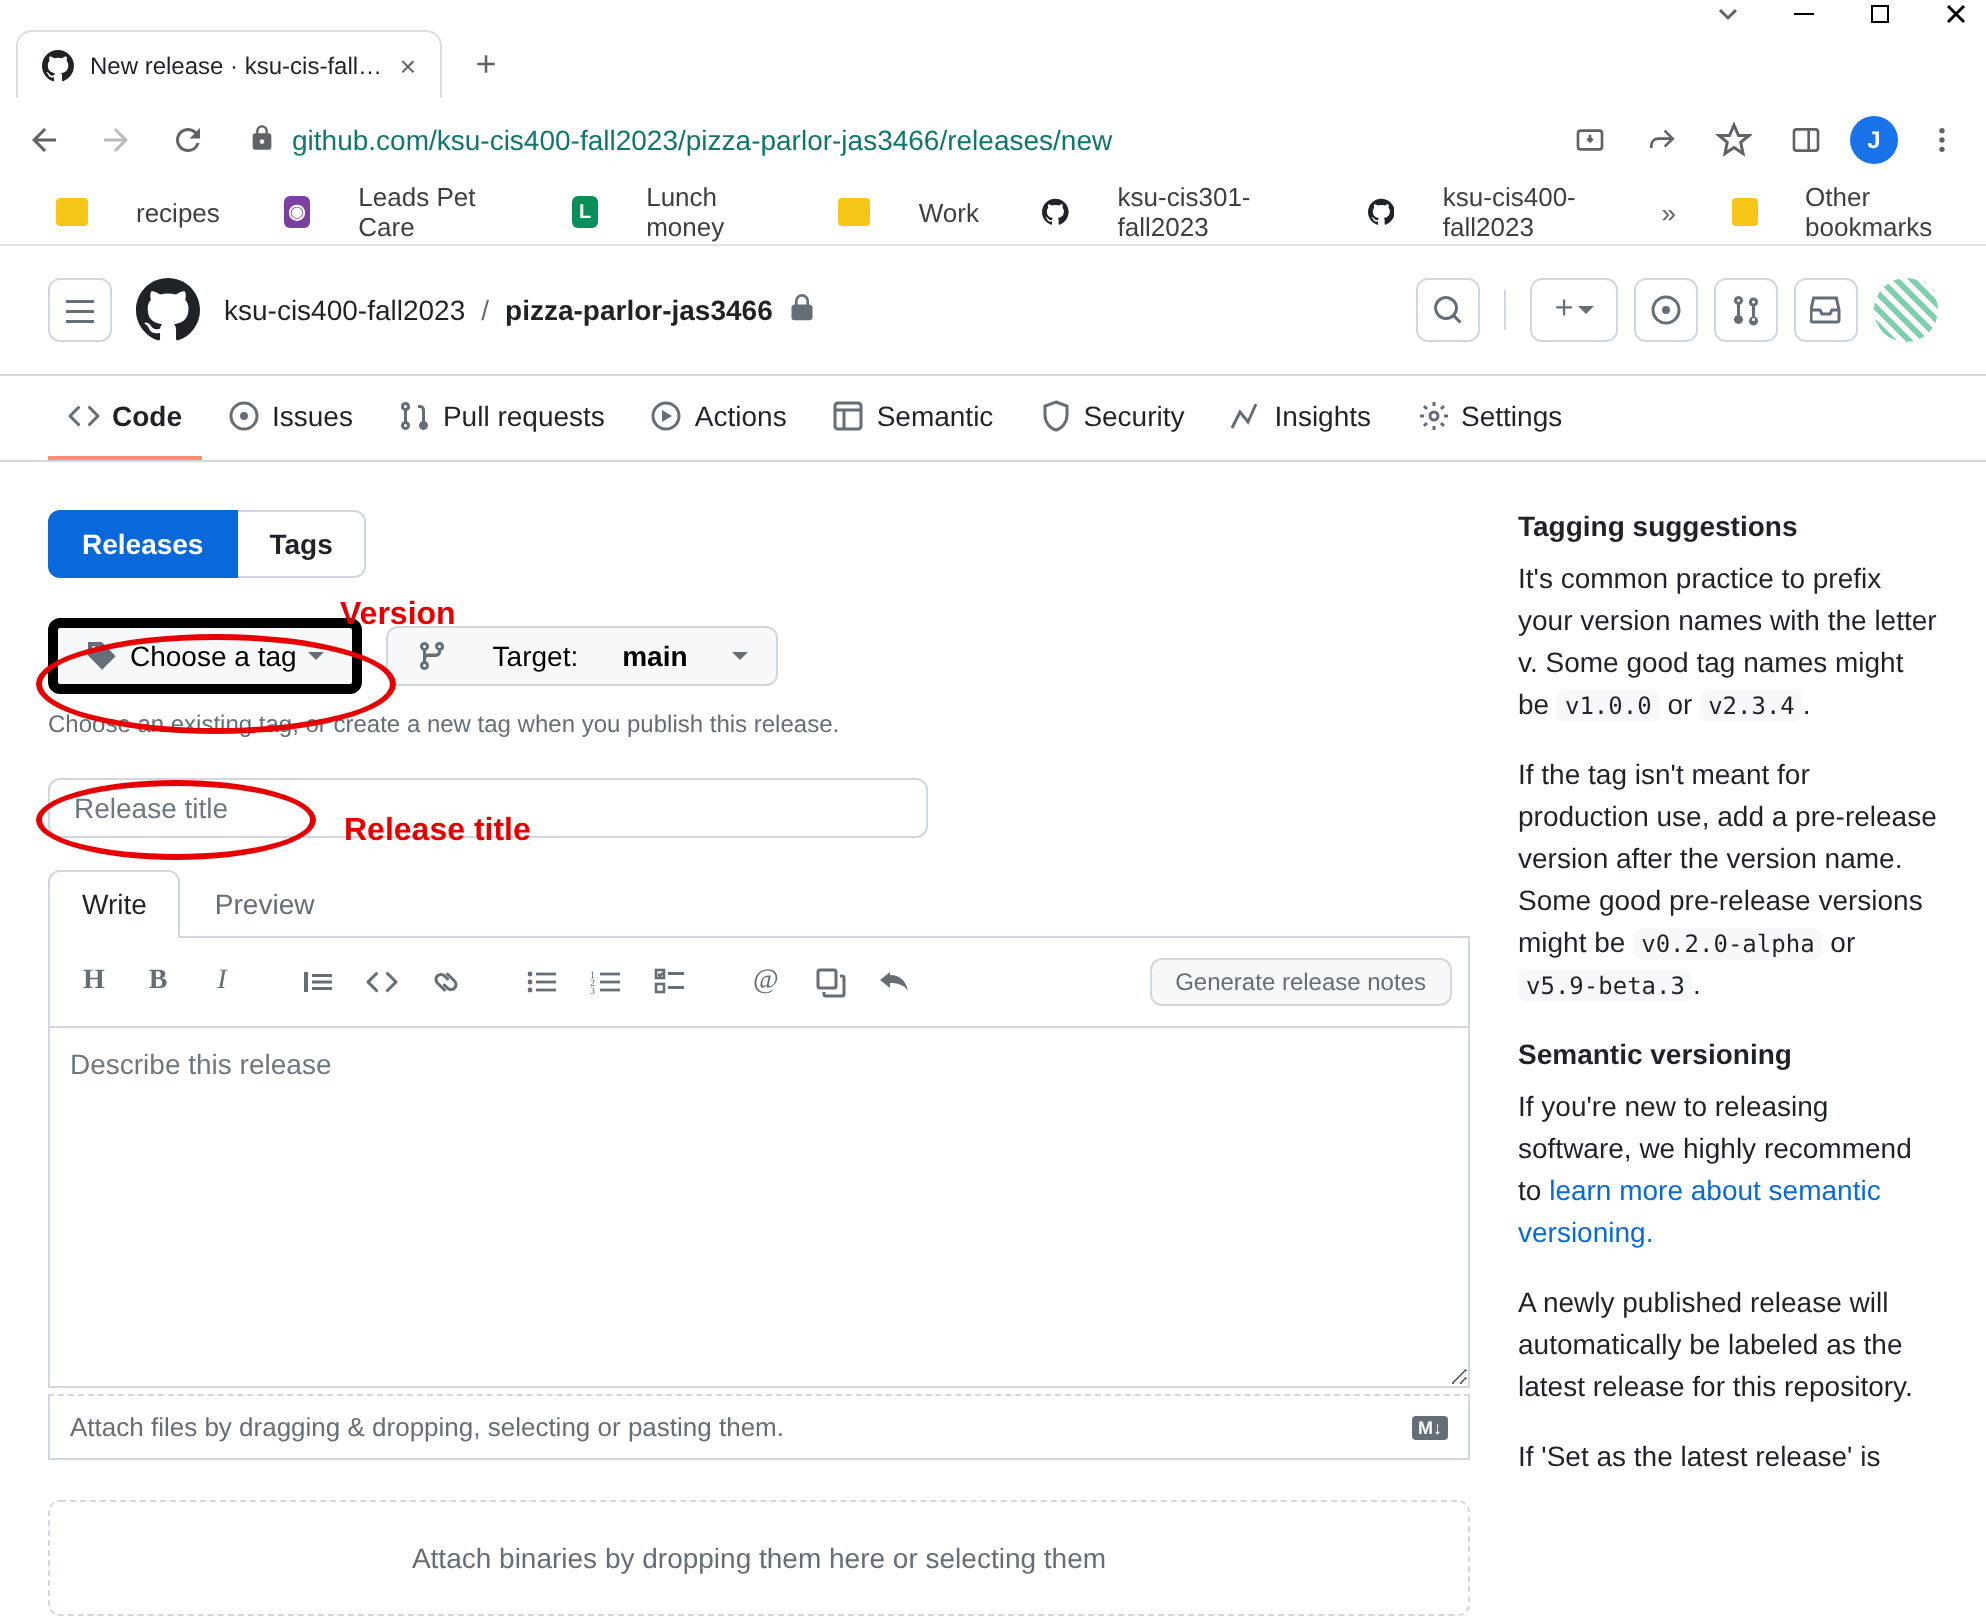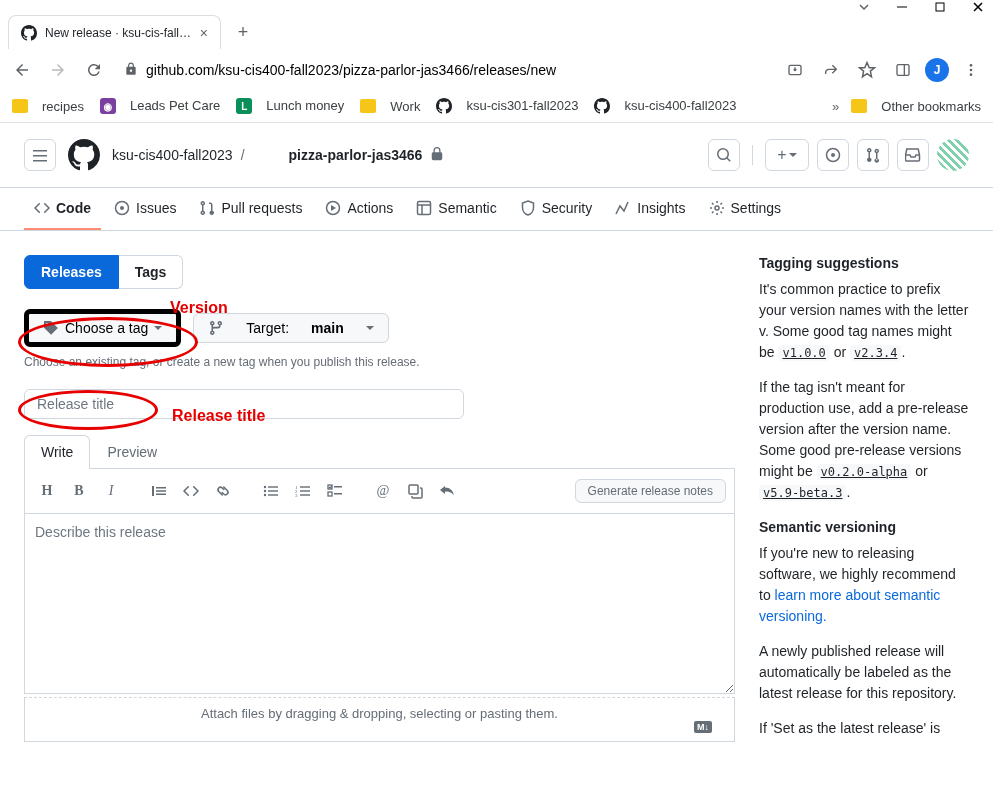--- a/index.html
+++ b/index.html
@@ -11,39 +11,39 @@
 .win-ctrl { width: 14px; height: 14px; display: flex; align-items: center; justify-content: center; }
 .tabbar { display: flex; align-items: center; height: 36px; padding-left: 8px; background: #fff; }
 .tab { display: flex; align-items: center; gap: 8px; background: #fff; border: 1px solid #ddd; border-bottom: none; border-radius: 8px 8px 0 0; padding: 6px 12px; height: 34px; width: 213px; font-size: 12px; }
 .tab-favicon { width: 16px; height: 16px; }
 .tab-title { flex: 1; white-space: nowrap; overflow: hidden; text-overflow: ellipsis; }
 .tab-close { color: #5f6368; font-size: 14px; }
 .newtab { margin-left: 8px; font-size: 18px; color: #5f6368; width: 28px; height: 28px; display: flex; align-items: center; justify-content: center; }
 .addrbar { display: flex; align-items: center; height: 40px; padding: 0 8px; gap: 8px; }
 .nav-btn { width: 28px; height: 28px; display: flex; align-items: center; justify-content: center; color: #5f6368; }
 .nav-btn.disabled { color: #bbb; }
-.url-input { flex: 1; display: flex; align-items: center; gap: 8px; font-size: 14px; color: #000000; padding: 0 8px; }
+.url-input { flex: 1; display: flex; align-items: center; gap: 8px; font-size: 14px; color: #0f766e; padding: 0 8px; }
 .url-lock { color: #5f6368; }
 .addr-right { display: flex; gap: 8px; align-items: center; }
 .profile-circle { width: 24px; height: 24px; border-radius: 50%; background: #1a73e8; color: #fff; display: flex; align-items: center; justify-content: center; font-size: 12px; font-weight: 600; }
 .bookbar { display: flex; align-items: center; height: 32px; padding: 0 12px; gap: 16px; font-size: 13px; }
-.bm { display: flex; align-items: flex-start; gap: 14px; color: #3c4043; }
+.bm { display: flex; align-items: center; gap: 24px; color: #3c4043; margin-left: 16px; }
 .bm-folder { width: 16px; height: 14px; background: #f5c518; border-radius: 2px; }
 .bm-ico { width: 16px; height: 16px; border-radius: 3px; display: inline-flex; align-items: center; justify-content: center; font-size: 10px; font-weight: bold; color: #fff; }
 .bookbar-right { margin-left: auto; display: flex; align-items: center; gap: 12px; }
 
 
 .gh-scroll { height: calc(809px - 14px - 36px - 40px - 32px); overflow-y: scroll; background: #fff; }
 .gh-header { display: flex; align-items: center; padding: 16px 24px; gap: 12px; border-bottom: 1px solid #d0d7de; }
 .hamburger { width: 32px; height: 32px; border: 1px solid #d0d7de; border-radius: 6px; display: flex; align-items: center; justify-content: center; }
 .gh-logo { width: 32px; height: 32px; }
 .breadcrumb { display: flex; align-items: center; gap: 8px; font-size: 14px; }
 .breadcrumb a { color: #1f2328; text-decoration: none; }
 .breadcrumb .sep { color: #656d76; }
-.breadcrumb .repo { font-weight: 600; margin-left: 36px; }
+.breadcrumb .repo { font-weight: 600; }
 .lock-ico { color: #656d76; }
 .gh-header-right { margin-left: auto; display: flex; gap: 8px; align-items: center; }
 .gh-iconbtn { width: 32px; height: 32px; border: 1px solid #d0d7de; border-radius: 6px; display: flex; align-items: center; justify-content: center; background: #fff; color: #656d76; }
 .gh-addbtn { width: 44px; justify-content: center; gap: 2px; }
 .avatar { width: 32px; height: 32px; border-radius: 50%; background: linear-gradient(45deg, #7fd1ae 25%, #fff 25%, #fff 50%, #7fd1ae 50%, #7fd1ae 75%, #fff 75%); background-size: 8px 8px; }
 
 .gh-nav { display: flex; gap: 3px; padding: 0 24px; border-bottom: 1px solid #d0d7de; }
 .gh-nav-item { display: flex; align-items: center; gap: 6px; padding: 12px 10px; font-size: 14px; color: #1f2328; border-bottom: 2px solid transparent; }
 .gh-nav-item.active { font-weight: 600; border-bottom-color: #fd8c73; }
 .gh-nav-item svg { color: #656d76; }
@@ -69,30 +69,30 @@
 .editor-tab.active { background: #fff; border-color: #d0d7de; border-radius: 6px 6px 0 0; color: #1f2328; margin-bottom: -1px; }
 
 .toolbar { display: flex; align-items: center; padding: 8px; gap: 4px; border: 1px solid #d0d7de; border-top: none; }
 .toolbar-group { display: flex; gap: 4px; }
 .tb-btn { width: 28px; height: 28px; display: flex; align-items: center; justify-content: center; color: #656d76; border-radius: 4px; font-family: serif; }
 .tb-sep { width: 12px; }
 .gen-notes { margin-left: auto; padding: 4px 12px; border: 1px solid #d0d7de; border-radius: 6px; background: #f6f8fa; font-size: 12px; color: #656d76; }
 
 .desc-area { width: 100%; min-height: 180px; padding: 10px; border: 1px solid #d0d7de; border-top: none; resize: vertical; font-family: inherit; font-size: 14px; }
 .desc-area::placeholder { color: #6e7781; }
-.attach-hint { padding: 8px 22px; border: 1px solid #d0d7de; border-top: 1px dashed #d0d7de; font-size: 13px; color: #656d76; display: flex; align-items: center; flex-direction: column; }
+.attach-hint { padding: 8px 10px; border: 1px solid #d0d7de; border-top: 1px dashed #d0d7de; font-size: 13px; color: #656d76; display: flex; align-items: center; }
 .md-badge { margin-left: auto; background: #656d76; color: #fff; font-size: 9px; font-weight: bold; padding: 1px 3px; border-radius: 2px; }
 
 .binary-drop { margin-top: 20px; border: 1px dashed #d0d7de; border-radius: 6px; padding: 20px; text-align: center; color: #656d76; font-size: 14px; }
 
 .gh-side { width: 210px; font-size: 14px; color: #1f2328; }
 .gh-side h4 { font-size: 14px; font-weight: 600; margin-bottom: 8px; margin-top: 16px; }
 .gh-side h4:first-child { margin-top: 0; }
 .gh-side p { margin-bottom: 14px; line-height: 1.5; color: #1f2328; }
-.gh-side code { font-family: ui-monospace, monospace; font-size: 12px; background: #f6f8fa; padding: 1px 4px; border-radius: 4px; text-decoration: underline; }
+.gh-side code { font-family: ui-monospace, monospace; font-size: 12px; background: #f6f8fa; padding: 1px 4px; border-radius: 4px; }
 .gh-side a { color: #0969da; text-decoration: none; }
 
 
 .anno-circle { position: absolute; border: 3px solid #e60000; border-radius: 50%; pointer-events: none; }
 .anno-label { position: absolute; color: #e60000; font-weight: bold; font-size: 16px; pointer-events: none; }
 
 ::-webkit-scrollbar { width: 16px; }
 ::-webkit-scrollbar-track { background: #f1f1f1; }
 ::-webkit-scrollbar-thumb { background: #c1c1c1; border-radius: 8px; }
 </style>
@@ -448,20 +448,21 @@
       </div>
       <button class="gen-notes">Generate release notes</button>
     </div>
 
     <textarea class="desc-area" placeholder="Describe this release" style=""></textarea>
     <div class="attach-hint">
       <span>Attach files by dragging &amp; dropping, selecting or pasting them.</span>
       <span class="md-badge">M↓</span>
     </div>
 
+    <div class="binary-drop">Attach binaries by dropping them here or selecting them</div>
 
     
     <div class="anno-circle" style="left:-6px; top:62px; width:180px; height:50px;"></div>
     <div class="anno-label" style="left:146px; top:44px;">Version</div>
     <div class="anno-circle" style="left:-6px; top:135px; width:140px; height:40px;"></div>
     <div class="anno-label" style="left:148px; top:152px;">Release title</div>
   </div>
 
   <div class="gh-side">
     <h4>Tagging suggestions</h4>

